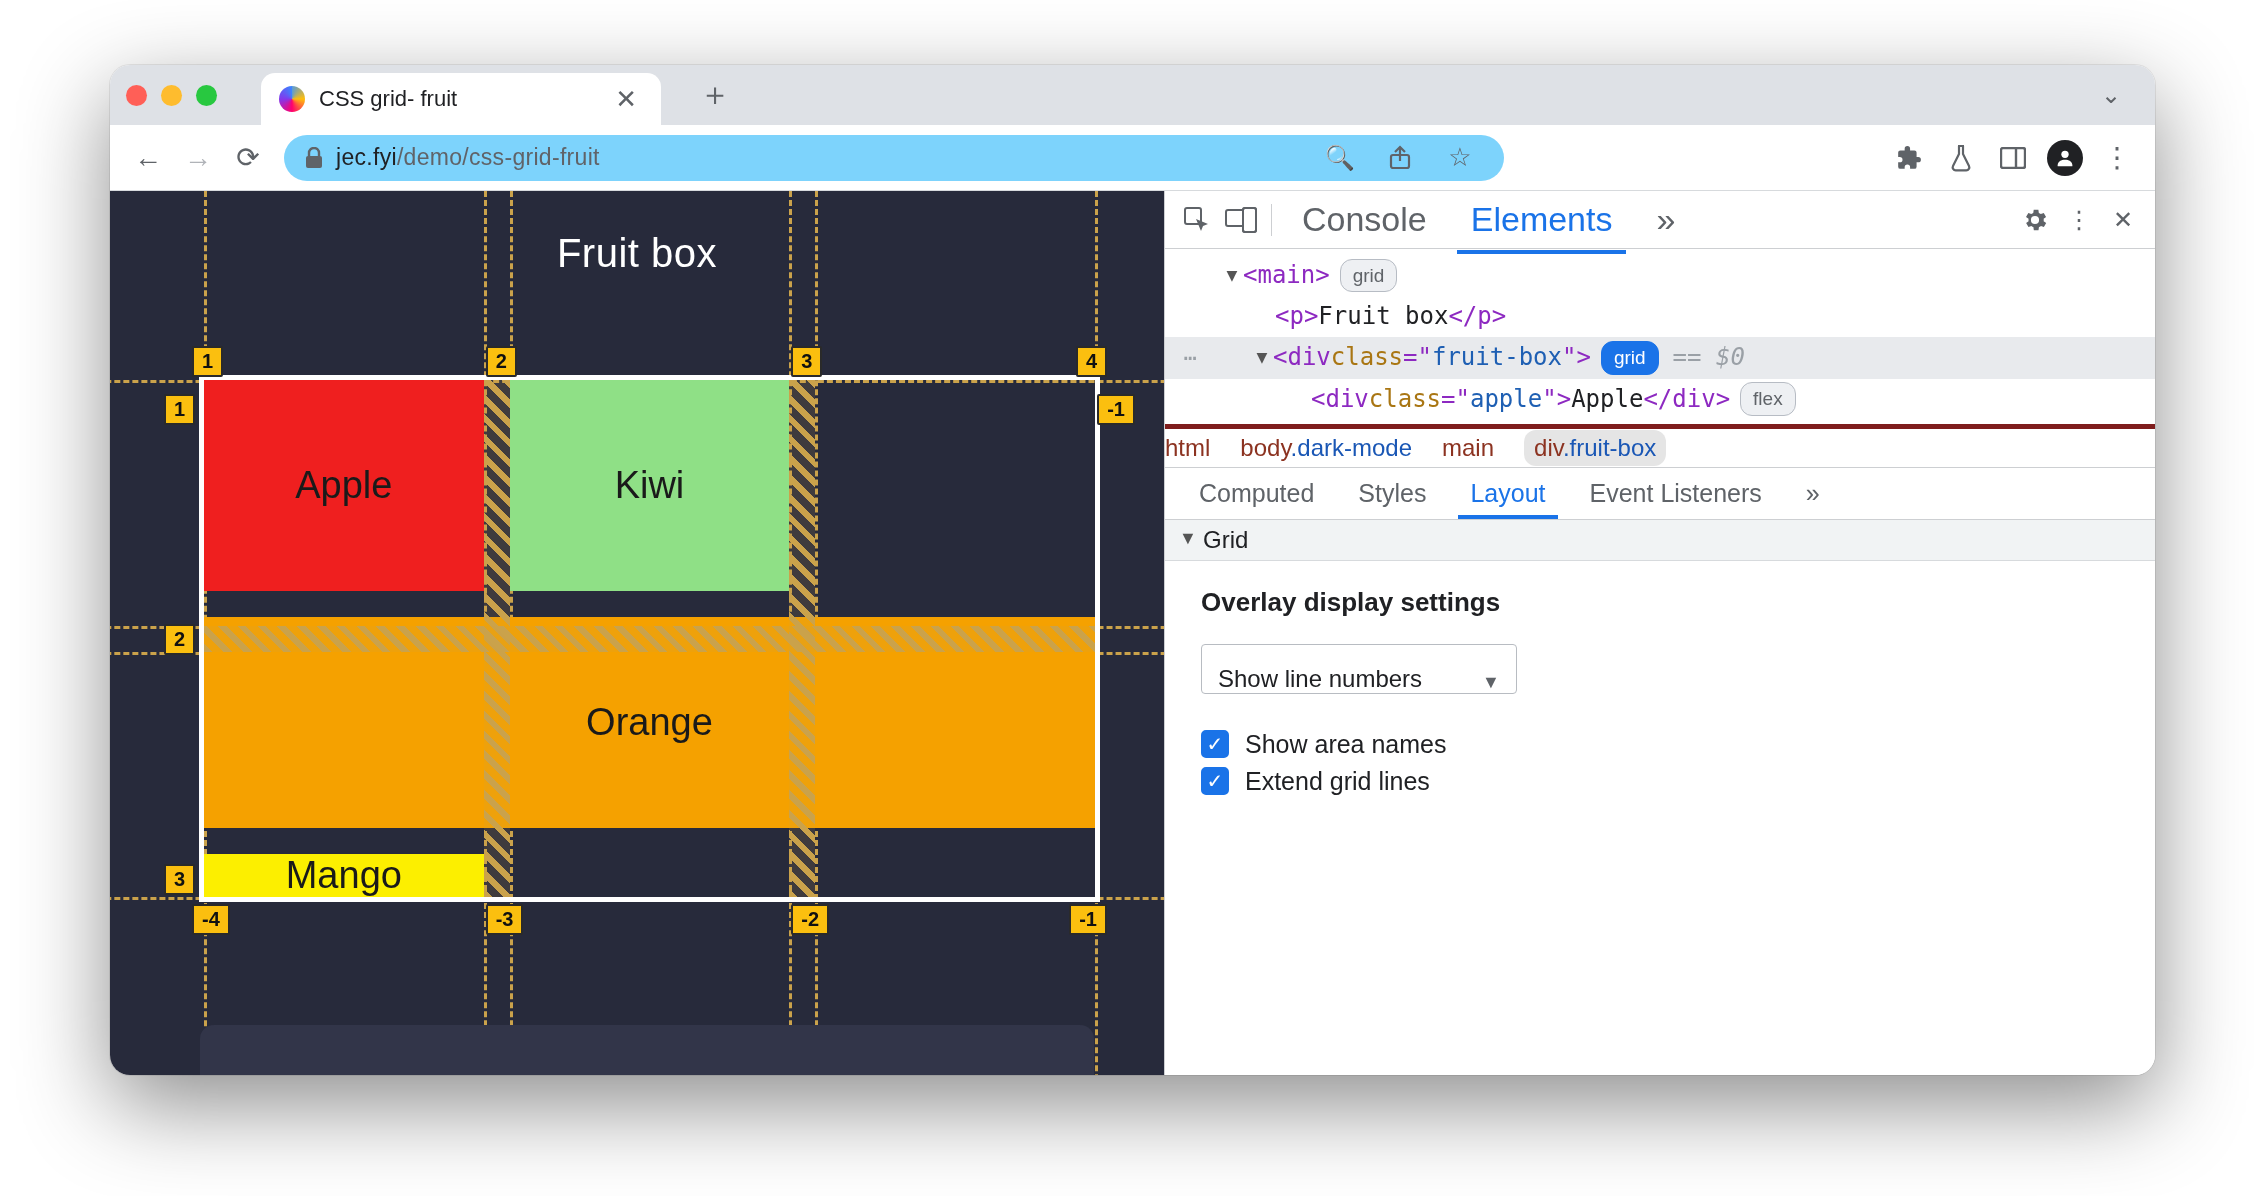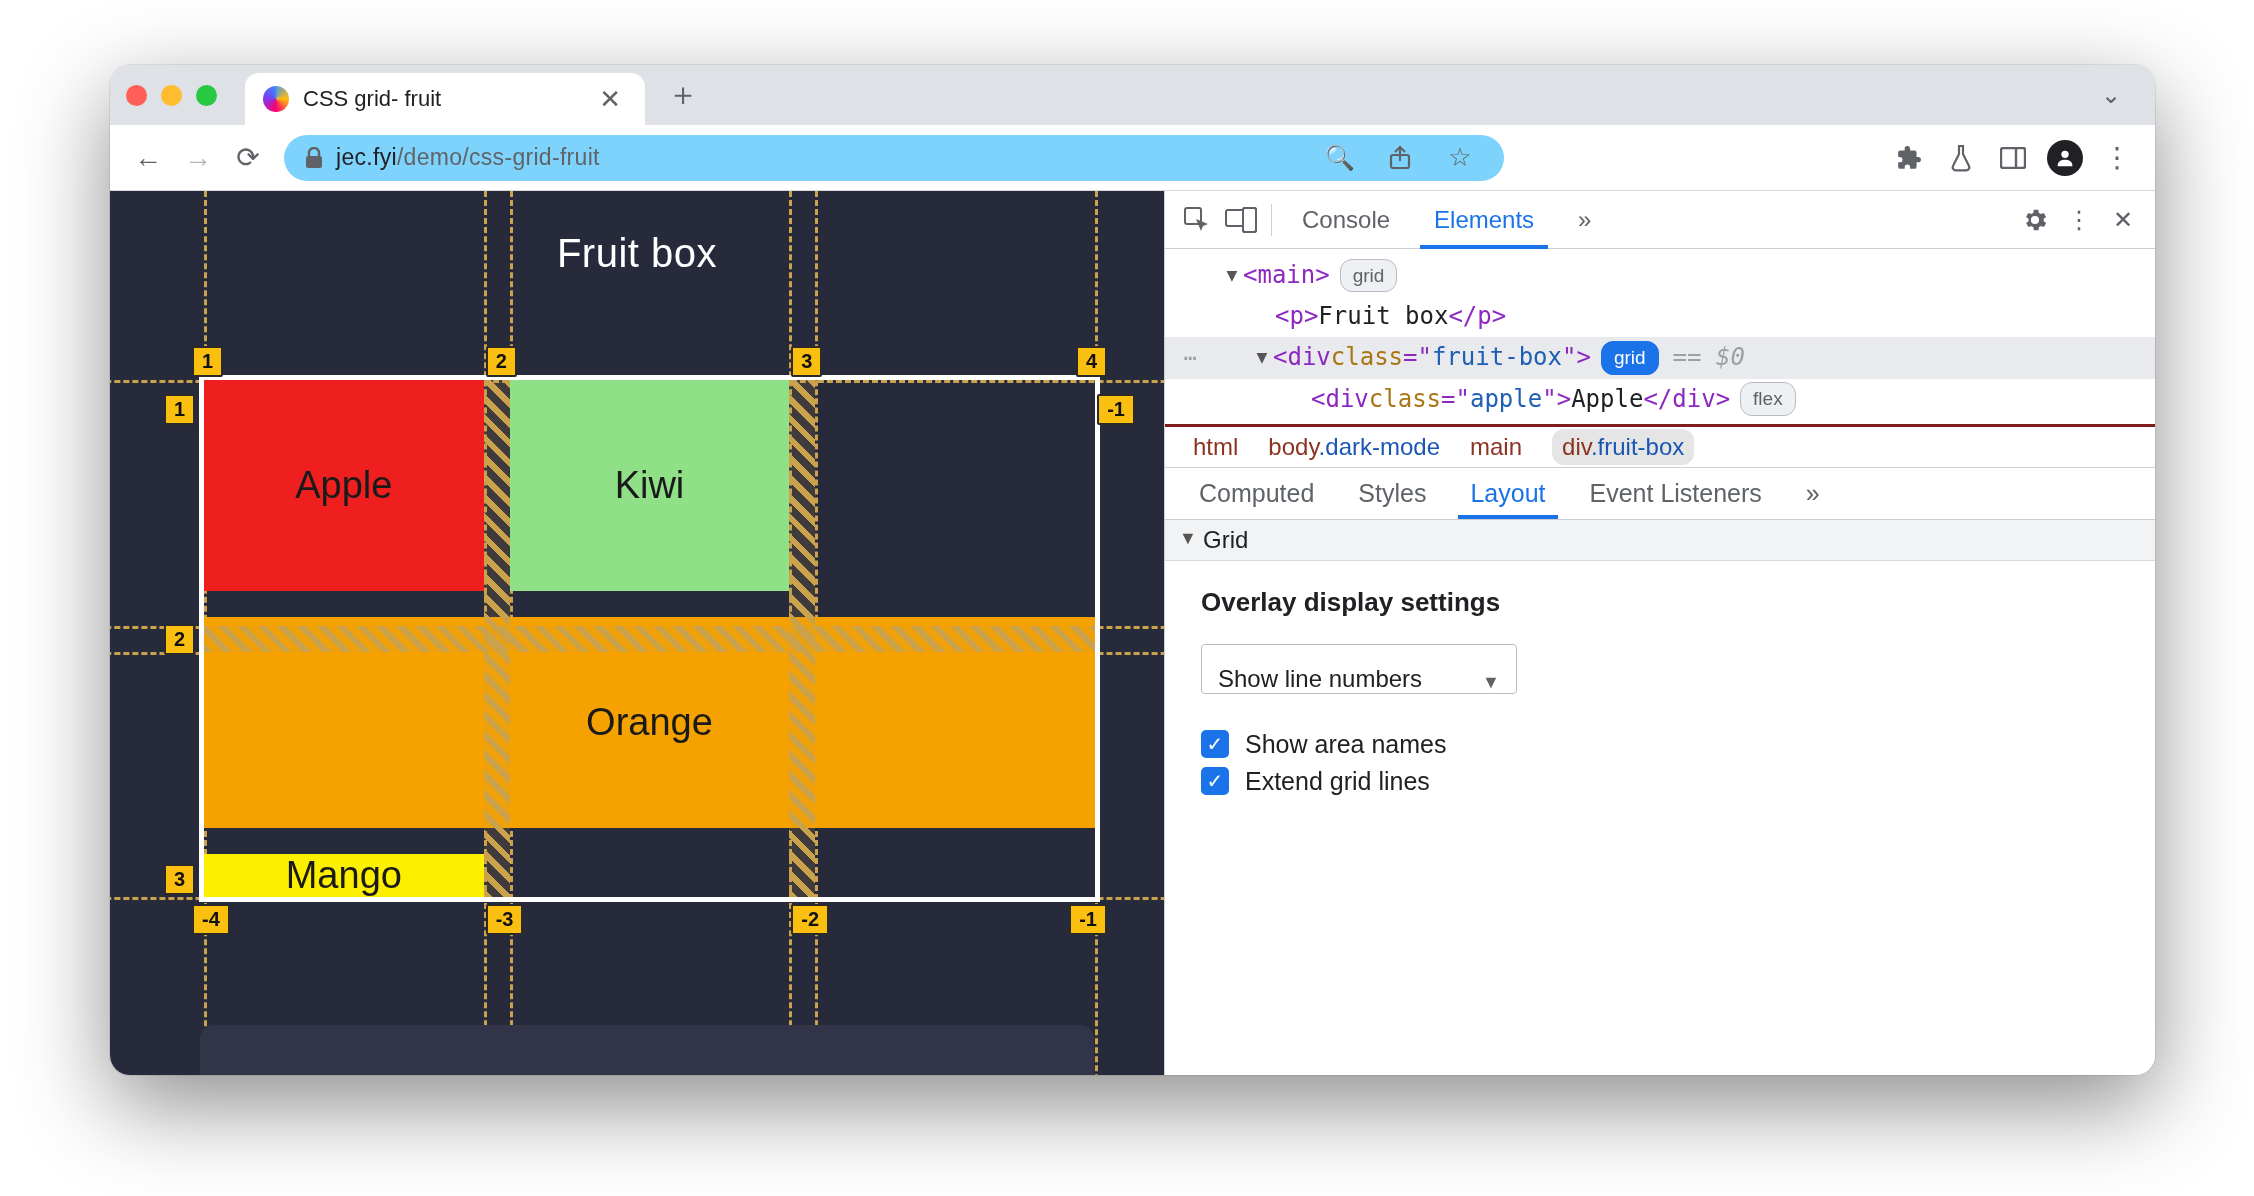--- a/index.html
+++ b/index.html
@@ -1,20 +1,20 @@
 <!DOCTYPE html>
 <html><head>
 <meta charset="utf-8">
 <style>
 * { box-sizing: border-box; margin: 0; padding: 0; }
 body { font-family: -apple-system, BlinkMacSystemFont, "Segoe UI", Helvetica, Arial, sans-serif; background: #fff; width: 2254px; height: 1196px; overflow: hidden; }
 .window { position: absolute; top: 65px; left: 110px; width: 2045px; height: 1010px; border-radius: 20px; background: #fff; box-shadow: 0 30px 90px rgba(0,0,0,.45), 0 0 0 1px rgba(0,0,0,.08); overflow: hidden; display: flex; flex-direction: column; }
 
 
-.tab-strip { height: 60px; background: #dee1e6; display: flex; align-items: center; padding: 0 16px; gap: 10px; }
+.tab-strip { height: 60px; background: #dee1e6; display: flex; align-items: center; padding: 0 16px; gap: 26px; }
 .traffic { display: flex; gap: 14px; margin-right: 18px; }
 .traffic .dot { width: 21px; height: 21px; border-radius: 50%; }
 .dot.r { background:#ff5f57;} .dot.y{background:#febc2e;} .dot.g{background:#28c840;}
 .tab { height: 52px; background:#fff; border-radius: 14px 14px 0 0; display:flex; align-items:center; padding:0 18px; gap:14px; margin-top:8px; width: 400px; position:relative;}
 .favicon { width:26px; height:26px; border-radius:50%; background: conic-gradient(#5b9bd5,#ffbe0b,#ff006e,#8338ec,#3a86ff); }
 .tab-title { font-size: 22px; color:#202124; flex:1; white-space:nowrap; overflow:hidden;}
 .tab-close { font-size:26px; color:#5f6368; cursor:pointer; padding:2px 6px;}
 .new-tab { font-size:32px; color:#5f6368; padding:6px 12px; cursor:pointer; }
 .tab-strip-spacer{flex:1;}
 .chev { font-size:24px; color:#5f6368; padding:0 18px; cursor:pointer;}
@@ -55,21 +55,21 @@
 .ext-line.v{top:-200px;bottom:-600px;width:0;border-left:3px dashed #caa24b;}
 .ext-line.h{left:-200px;right:-200px;height:0;border-top:3px dashed #caa24b;}
 
 .chip{position:absolute; background:#fbbf0f; color:#111; font-size:20px; font-weight:600; padding:2px 8px; border-radius:2px; border:2px solid #2a2a2a;}
 
 .card2 { position:absolute; left:90px; right:70px; height:80px; bottom:-30px; background:#323549; border-radius:14px;}
 
 
 .devtools{ flex:1; display:flex; flex-direction:column; background:#fff; color:#333; border-left:1px solid #cdcfd2;}
 .dt-tabs{ height:58px; border-bottom:1px solid #cdcfd2; display:flex; align-items:center; padding:0 10px; gap:0;}
-.dt-tab{ padding:14px 22px; font-size:24px; color:#5f6368; cursor:pointer; position:relative;}
+.dt-tab{ padding:14px 22px; font-size:34px; color:#5f6368; cursor:pointer; position:relative;}
 .dt-tab.active{ color:#1a73e8;}
 .dt-tab.active::after{content:"";position:absolute;left:8px;right:8px;bottom:-1px;height:4px;background:#1a73e8;}
 .dt-icon{width:44px;height:44px;display:flex;align-items:center;justify-content:center;color:#5f6368;font-size:24px;cursor:pointer;}
 .dt-sep{width:1px;height:32px;background:#cdcfd2;margin:0 8px;}
 .dt-spacer{flex:1;}
 
 
 .dom-tree{ font-family: Menlo, Consolas, monospace; font-size:24px; padding:6px 0 4px 0; line-height:1.55;}
 .dom-row{display:flex;align-items:center;white-space:pre; padding:2px 10px 2px 0;}
 .dom-row.sel{ background:#e8eaed;}
@@ -79,21 +79,21 @@
 .tag{color:#8d29c1;}
 .attr-n{color:#a97613;}
 .attr-v{color:#1e5fb3;}
 .txt{color:#202124;}
 .pill{display:inline-flex;align-items:center;font-size:19px;background:#eef0f3;border:1.5px solid #b7bcc4;border-radius:12px;padding:1px 12px;margin-left:10px;color:#5f6368;font-family:-apple-system,sans-serif;}
 .pill.blue{background:#1a73e8;border-color:#1a73e8;color:#fff;}
 .eqzero{color:#9aa0a6; margin-left:14px; font-style:italic;}
 .ellipsis-gutter{width:50px;text-align:center;color:#9aa0a6;font-size:22px;}
 
 
-.crumbs{ height:44px; border-top:3px solid #7f1d1d; border-bottom:1px solid #cdcfd2; display:flex; align-items:center; font-size:24px; padding:0 28px; gap:30px;}
+.crumbs{ height:44px; border-top:5px solid #7f1d1d; border-bottom:1px solid #cdcfd2; display:flex; align-items:center; font-size:24px; padding:0 0; gap:30px;}
 .crumb{color:#8c3321; cursor:pointer;}
 .crumb .cls{color:#1a57b5;}
 .crumb.active{ background:#e5e5e5; padding:4px 10px;border-radius:12px;}
 
 
 .subtabs{ height:52px; border-bottom:1px solid #cdcfd2; display:flex; align-items:center; padding:0 12px; gap:0;}
 .subtab{padding:10px 22px; font-size:25px; color:#5f6368; cursor:pointer; position:relative;}
 .subtab.active{color:#1a73e8;}
 .subtab.active::after{content:"";position:absolute;left:10px;right:10px;bottom:-1px;height:4px;background:#1a73e8;}
 

